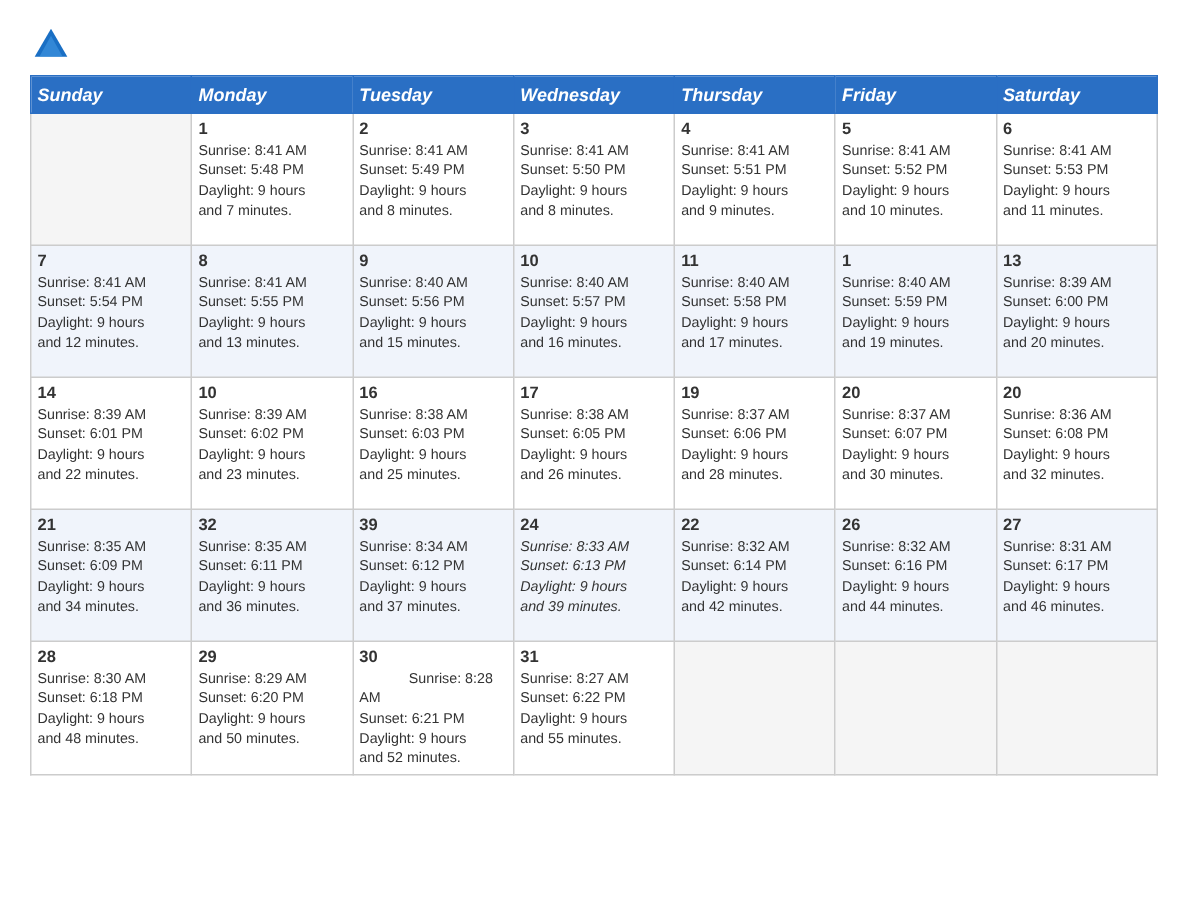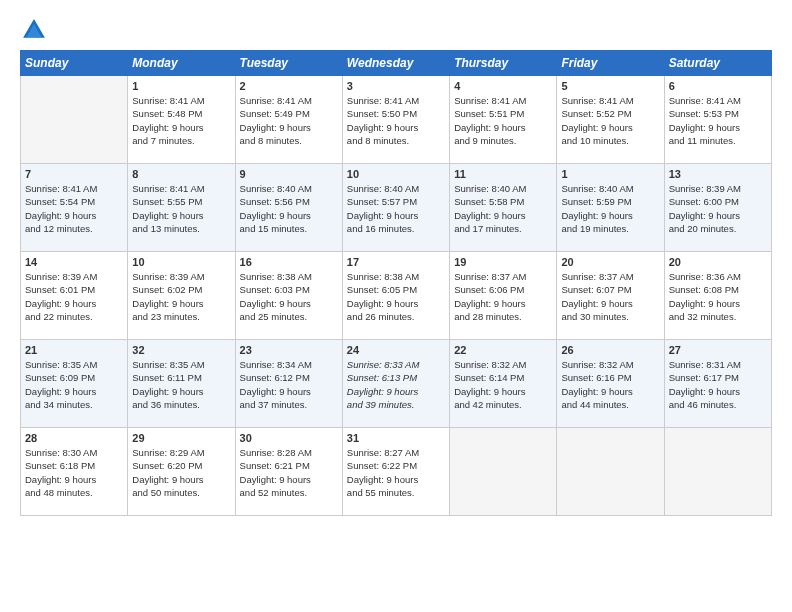--- a/index.html
+++ b/index.html
@@ -220,21 +220,21 @@
         </tr>
         <tr>
           <td><span class="day-num">21</span><span class="cell-text" style="white-space: pre-line;">Sunrise: 8:35 AM
 Sunset: 6:09 PM
 Daylight: 9 hours
 and 34 minutes.</span></td>
           <td><span class="day-num">32</span><span class="cell-text" style="white-space: pre-line;">Sunrise: 8:35 AM
 Sunset: 6:11 PM
 Daylight: 9 hours
 and 36 minutes.</span></td>
-          <td><span class="day-num">23</span><span class="cell-text" style="white-space: pre-line; text-align: center;">Sunrise: 8:34 AM
+          <td><span class="day-num">39</span><span class="cell-text" style="white-space: pre-line; text-align: center;">Sunrise: 8:34 AM
 Sunset: 6:12 PM
 Daylight: 9 hours
 and 37 minutes.</span></td>
           <td><span class="day-num">24</span><span class="cell-text" style="white-space: pre-line; font-style: italic;">Sunrise: 8:33 AM
 Sunset: 6:13 PM
 Daylight: 9 hours
 and 39 minutes.</span></td>
           <td><span class="day-num">22</span><span class="cell-text" style="white-space: pre-line;">Sunrise: 8:32 AM
 Sunset: 6:14 PM
 Daylight: 9 hours
@@ -250,21 +250,21 @@
         </tr>
         <tr>
           <td><span class="day-num">28</span><span class="cell-text" style="white-space: pre-line;">Sunrise: 8:30 AM
 Sunset: 6:18 PM
 Daylight: 9 hours
 and 48 minutes.</span></td>
           <td><span class="day-num">29</span><span class="cell-text" style="white-space: pre-line; text-align: right;">Sunrise: 8:29 AM
 Sunset: 6:20 PM
 Daylight: 9 hours
 and 50 minutes.</span></td>
-          <td><span class="day-num">30</span><span class="cell-text" style="white-space: pre-line;">Sunrise: 8:28 AM
+          <td><span class="day-num">30</span><span class="cell-text" style="white-space: pre-line; margin-left: 33px;">Sunrise: 8:28 AM
 Sunset: 6:21 PM
 Daylight: 9 hours
 and 52 minutes.</span></td>
           <td><span class="day-num">31</span><span class="cell-text" style="white-space: pre-line;">Sunrise: 8:27 AM
 Sunset: 6:22 PM
 Daylight: 9 hours
 and 55 minutes.</span></td>
           <td class="empty"></td>
           <td class="empty"></td>
           <td class="empty"></td>

